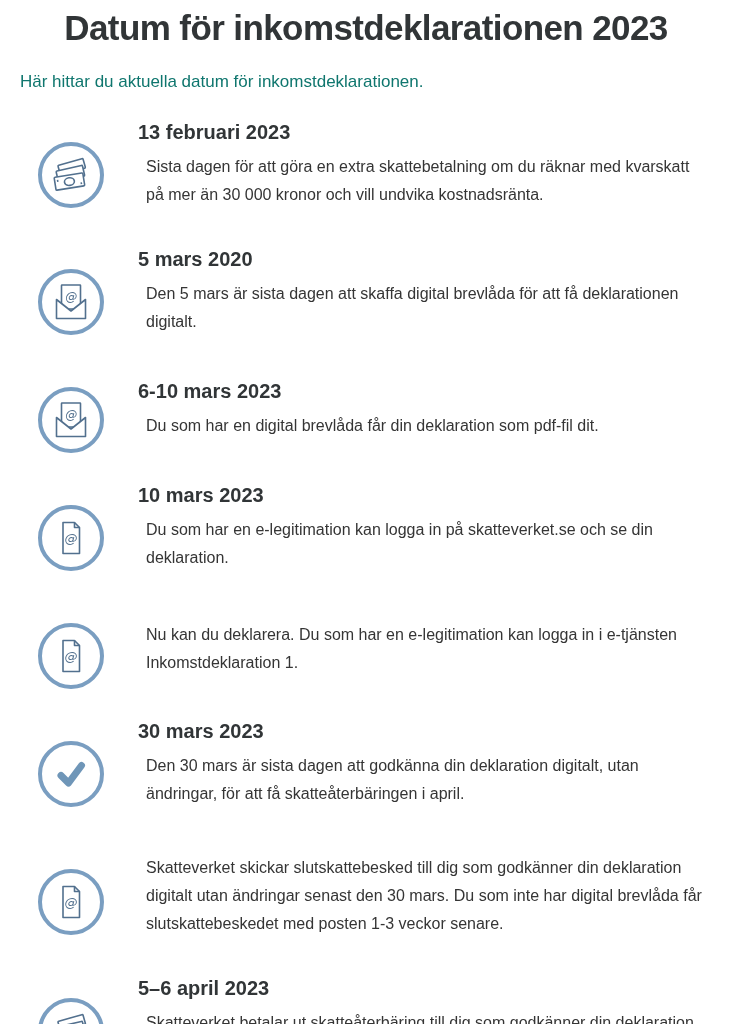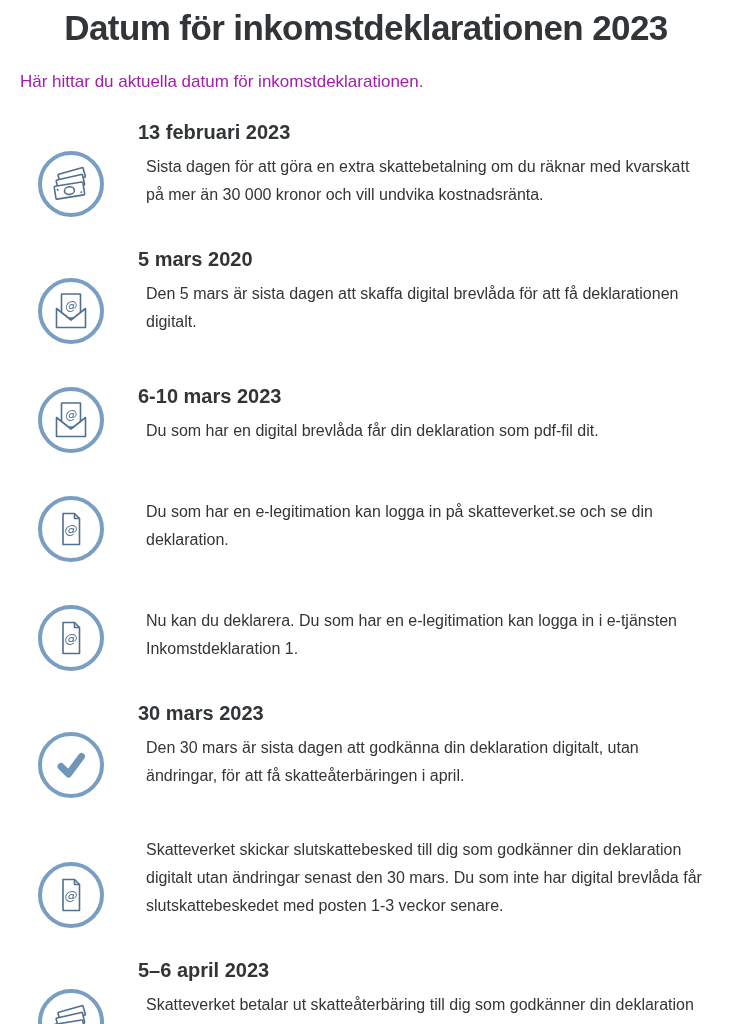--- a/index.html
+++ b/index.html
@@ -22,30 +22,30 @@
     font-size: 35px;
     font-weight: 700;
     letter-spacing: -0.6px;
     color: #313537;
     margin: 0;
     line-height: 1.25;
     text-align: center;
   }
   .page-intro {
     font-size: 17px;
-    color: #a21caf;
+    color: #0f766e;
     margin: 20px 0 0 0;
     line-height: 1.4;
   }
   .timeline {
     margin-top: 26px;
   }
   .timeline-item {
     display: flex;
-    align-items: flex-end;
+    align-items: center;
     margin-bottom: 30px;
   }
   .icon-wrap {
     flex: none;
     margin: 13px 34px 0 18px;
     width: 58px;
     height: 58px;
     border: 4px solid #7a9ec1;
     border-radius: 50%;
     display: flex;
@@ -178,20 +178,21 @@
       </div>
     </div>
 
     <div class="timeline-item">
       <div class="icon-wrap">
         <svg viewBox="0 0 44 44" aria-hidden="true">
             <use href="#glyph-document-at"></use>
           </svg>
       </div>
       <div class="text-col">
+        <h2 class="item-heading">10 mars 2023</h2>
         <p class="item-text">Du som har en e-legitimation kan logga in på skatteverket.se och se din deklaration.</p>
       </div>
     </div>
 
     <div class="timeline-item">
       <div class="icon-wrap">
         <svg viewBox="0 0 44 44" aria-hidden="true">
             <use href="#glyph-document-at"></use>
           </svg>
       </div>

